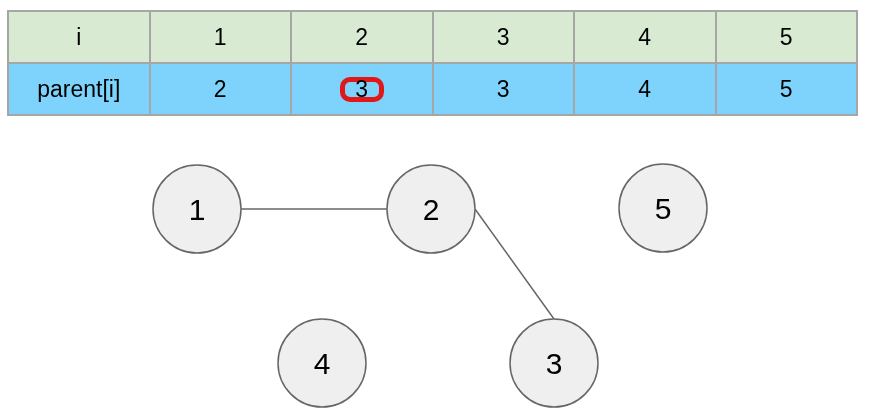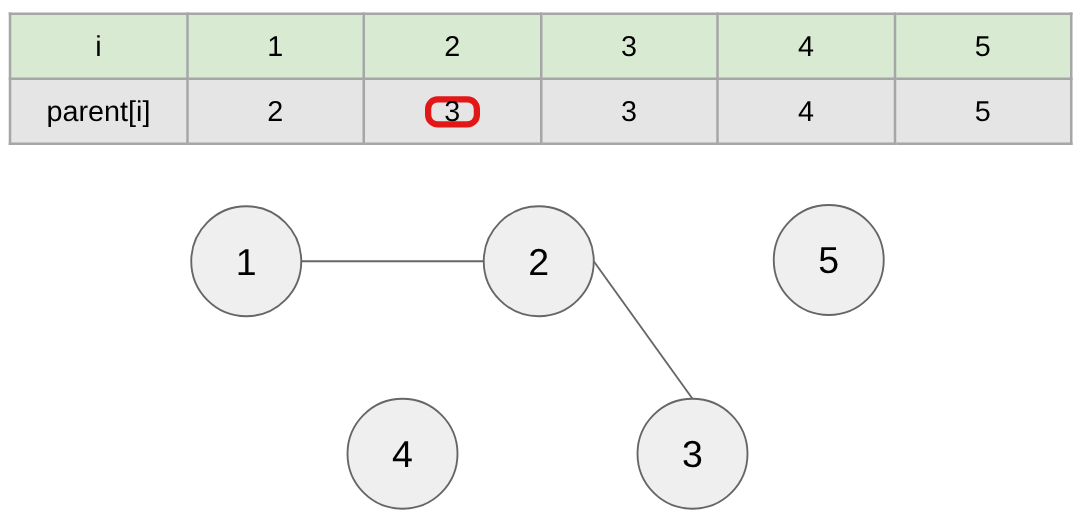--- a/index.html
+++ b/index.html
@@ -40,21 +40,21 @@
     vertical-align: middle;
     font-size: 23px;
     font-weight: 400;
     color: var(--text-black);
     padding: 0;
   }
   .parent-table th {
     background: var(--header-green);
   }
   .parent-table td {
-    background: #e5e5e5;
+    background: #7dd3fc;
   }
   .hl-box {
     display: inline-flex;
     align-items: center;
     justify-content: center;
     width: 44px;
     height: 25px;
     border: 5px solid var(--highlight-red);
     border-radius: 10px;
     line-height: 1;

